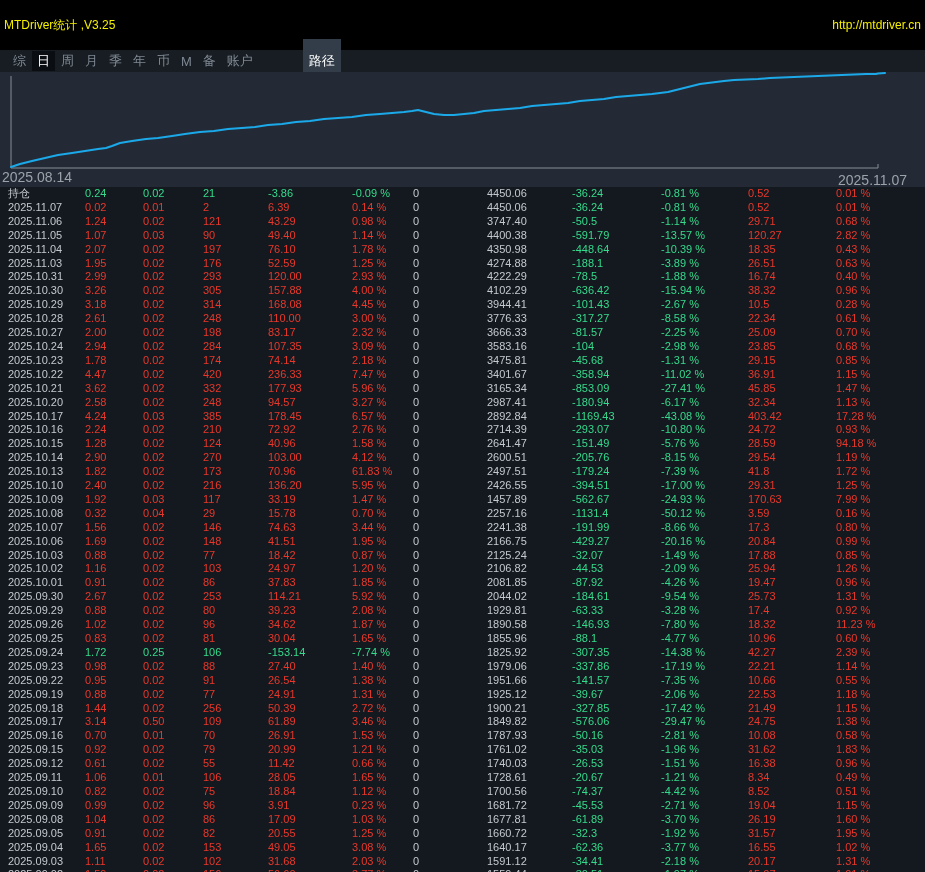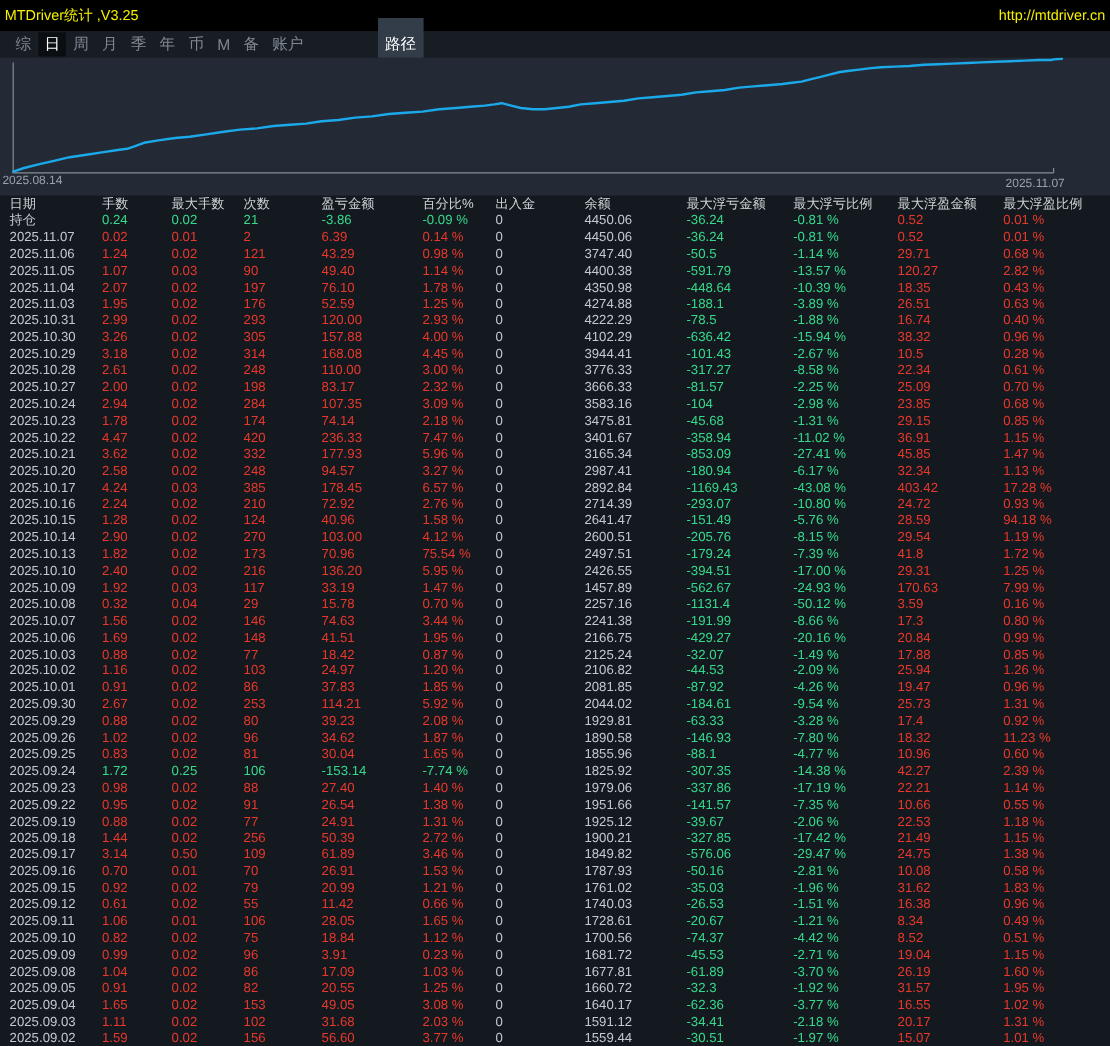--- a/index.html
+++ b/index.html
@@ -7,31 +7,31 @@
     --axis:#878d95; --yellow:#f5f000;
   }
   html,body{margin:0;padding:0;}
   body{
     width:925px;height:872px;overflow:hidden;background:#14191f;
     font-family:"Liberation Sans","DejaVu Sans",sans-serif;
     -webkit-font-smoothing:none;
   }
   
   .titlebar{height:18px;background:#000;display:flex;justify-content:space-between;
-    align-items:center;padding:4px 4px;font-size:12px;color:var(--yellow);}
+    align-items:center;padding:16px 4px;font-size:12px;color:var(--yellow);}
   
   .menubar{height:22px;background:#181c23;display:flex;align-items:center;
     font-size:13px;color:#7e8892;padding-left:8px;}
   .menu-item{padding:1px 5px;margin-right:1px;cursor:default;white-space:nowrap;}
   .menu-item.selected{background:#0a0d12;color:#ffffff;}
-  .path-btn{margin-left:56px;background:#323d49;color:#ffffff;padding:13px 6px;cursor:default;}
+  .path-btn{margin-left:44px;background:#323d49;color:#ffffff;padding:13px 6px;cursor:default;}
   
   .chart{position:relative;height:115px;background:#242a35;}
   .chart svg{position:absolute;left:0;top:0;}
-  .axis-label{position:absolute;font-size:10px;color:#9ba2aa;}
+  .axis-label{position:absolute;font-size:14px;color:#9ba2aa;}
   .axis-label.left{left:2px;top:97px;}
   .axis-label.right{left:838px;top:100px;}
   
   .table{font-size:11px;}
   .thead,.trow{display:grid;
     grid-template-columns:77px 58px 60px 65px 84px 61px 74px 85px 89px 87px 88px auto;
     padding-left:8px;white-space:nowrap;}
   .thead{height:15px;line-height:15px;color:#ced3d8;}
   .trow{height:13.92px;line-height:13.92px;}
   .c-date{color:var(--plain);}
@@ -66,34 +66,20 @@
 <div class="chart">
   <svg width="925" height="115">
     <path d="M11 4 V96 H878 M878 96 V92" stroke="#878d95" stroke-width="1" fill="none"></path>
     <polyline id="equity-line" fill="none" stroke="#1ba9e9" stroke-width="2" stroke-linejoin="round" stroke-linecap="round" points="11,95 20,92 32,89 45,86 58,83 72,81 85,79 98,77 106,76 112,74 120,71 132,69 146,67 158,66 172,64 185,62 200,60 214,59 228,57 242,56 255,55 268,53 282,52 296,50 310,49 324,47 338,46 352,45 366,43 380,42 392,41 404,40 412,39 418,38 426,40 434,42 444,43 454,43 464,42 474,41 484,39 496,38 508,37 520,36 532,34 544,33 556,32 568,31 580,29 592,28 604,27 616,25 628,24 640,23 652,22 660,21 668,20 676,18 684,16 692,14 700,12 708,11 716,10 724,9 734,8 746,7.5 758,7 770,6 782,5.5 794,5 806,4.5 818,4 830,3.5 842,3 854,2.5 866,2 876,2 878,1.5 885,1"></polyline>
   </svg>
   <span class="axis-label left">2025.08.14</span>
   <span class="axis-label right">2025.11.07</span>
 </div>
 
 <div class="table">
-  <div class="thead" id="table-header">
-      <span>日期</span>
-      <span>手数</span>
-      <span>最大手数</span>
-      <span>次数</span>
-      <span>盈亏金额</span>
-      <span>百分比%</span>
-      <span>出入金</span>
-      <span>余额</span>
-      <span>最大浮亏金额</span>
-      <span>最大浮亏比例</span>
-      <span>最大浮盈金额</span>
-      <span>最大浮盈比例</span>
-    </div>
   <div id="table-body">
       <div class="trow">
         <span class="c-date">持仓</span>
         <span class="c-green">0.24</span>
         <span class="c-green">0.02</span>
         <span class="c-green">21</span>
         <span class="c-green">-3.86</span>
         <span class="c-green">-0.09 %</span>
         <span class="c-plain">0</span>
         <span class="c-plain">4450.06</span>
@@ -367,21 +353,21 @@
         <span class="c-green">-8.15 %</span>
         <span class="c-red">29.54</span>
         <span class="c-red">1.19 %</span>
       </div>
       <div class="trow">
         <span class="c-date">2025.10.13</span>
         <span class="c-red">1.82</span>
         <span class="c-red">0.02</span>
         <span class="c-red">173</span>
         <span class="c-red">70.96</span>
-        <span class="c-red">75.54 %</span>
+        <span class="c-red">61.83 %</span>
         <span class="c-plain">0</span>
         <span class="c-plain">2497.51</span>
         <span class="c-green">-179.24</span>
         <span class="c-green">-7.39 %</span>
         <span class="c-red">41.8</span>
         <span class="c-red">1.72 %</span>
       </div>
       <div class="trow">
         <span class="c-date">2025.10.10</span>
         <span class="c-red">2.40</span>

